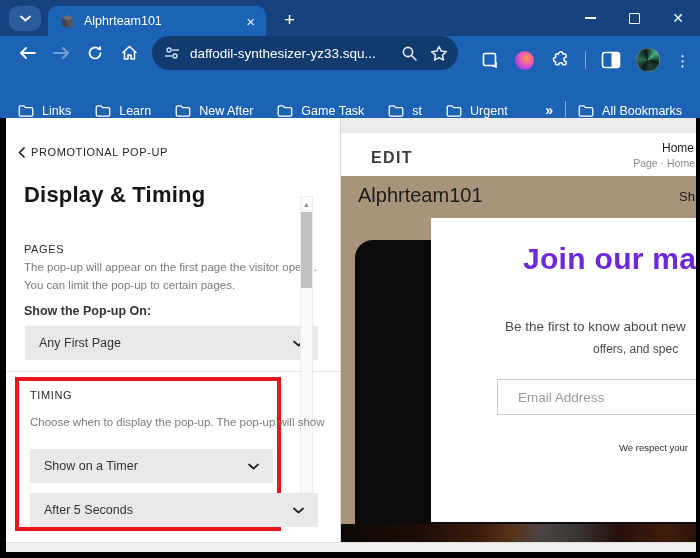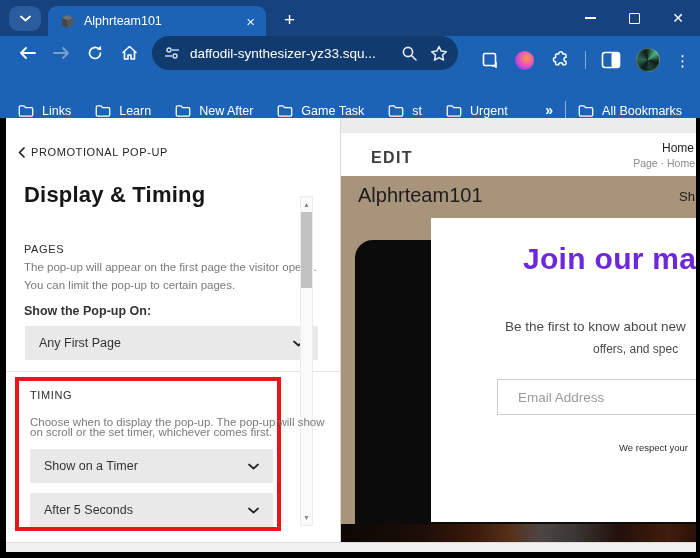--- a/index.html
+++ b/index.html
@@ -52,21 +52,21 @@
   .show-label { position:absolute; left:18px; top:186px; font-size:12.5px; font-weight:600; color:#333; }
   .dropdown { position:absolute; height:34px; background:#e9e9e9; display:flex; align-items:center; justify-content:space-between; padding:0 14px; }
   .dd-value { font-size:12.5px; color:#333; }
   .dd1 { left:19px; top:208px; width:293px; }
   .divider-h { position:absolute; left:0; top:253px; width:100%; height:1px; background:#e6e6e6; }
   .red-box { position:absolute; left:9px; top:259px; width:266px; height:154px; border:4px solid #e8151b; z-index:5; }
   .timing-label { position:absolute; left:24px; top:271px; z-index:6; }
   .t-desc1 { position:absolute; left:24px; top:290px; z-index:6;margin-top:8px; }
   .t-desc2 { position:absolute; left:24px; top:308px; z-index:6; }
   .dd2 { left:24px; top:331px; width:243px; z-index:6; }
-  .dd3 { left:24px; top:375px; width:243px; z-index:6; }
+  .dd3 { left:24px; top:375px; width:288px; z-index:6; }
 
   
   .scrollbar { position:absolute; left:294px; top:78px; width:13px; height:330px; background:#fafafa; border:1px solid #ededed; }
   .sb-btn { position:absolute; left:0; width:11px; height:15px; display:flex; align-items:center; justify-content:center; color:#8a8a8a; font-size:7px; }
   .sb-up { top:0; }
   .sb-down { bottom:0; }
   .sb-thumb { position:absolute; left:0; top:15px; width:11px; height:76px; background:#c2c2c2; }
 
   
   .preview { position:relative; flex:1; background:#ececec; border-left:1px solid #d8d8d8; overflow:hidden; }
@@ -252,21 +252,20 @@
         <svg width="11" height="7" viewBox="0 0 11 7">
             <polyline points="1,1.5 5.5,5.5 10,1.5" fill="none" stroke="#222" stroke-width="1.7" stroke-linecap="round" stroke-linejoin="round"></polyline>
           </svg>
       </div>
 
       <div class="divider-h"></div>
       <div class="red-box"></div>
 
       <div class="sect-label timing-label">TIMING</div>
       <div class="desc t-desc1">Choose when to display the pop-up. The pop-up will show</div>
-      <div class="desc t-desc2">on scroll or the set timer, whichever comes first.</div>
       <div class="dropdown dd2">
         <span class="dd-value">Show on a Timer</span>
         <svg width="11" height="7" viewBox="0 0 11 7">
             <polyline points="1,1.5 5.5,5.5 10,1.5" fill="none" stroke="#222" stroke-width="1.7" stroke-linecap="round" stroke-linejoin="round"></polyline>
           </svg>
       </div>
       <div class="dropdown dd3">
         <span class="dd-value">After 5 Seconds</span>
         <svg width="11" height="7" viewBox="0 0 11 7">
             <polyline points="1,1.5 5.5,5.5 10,1.5" fill="none" stroke="#222" stroke-width="1.7" stroke-linecap="round" stroke-linejoin="round"></polyline>

